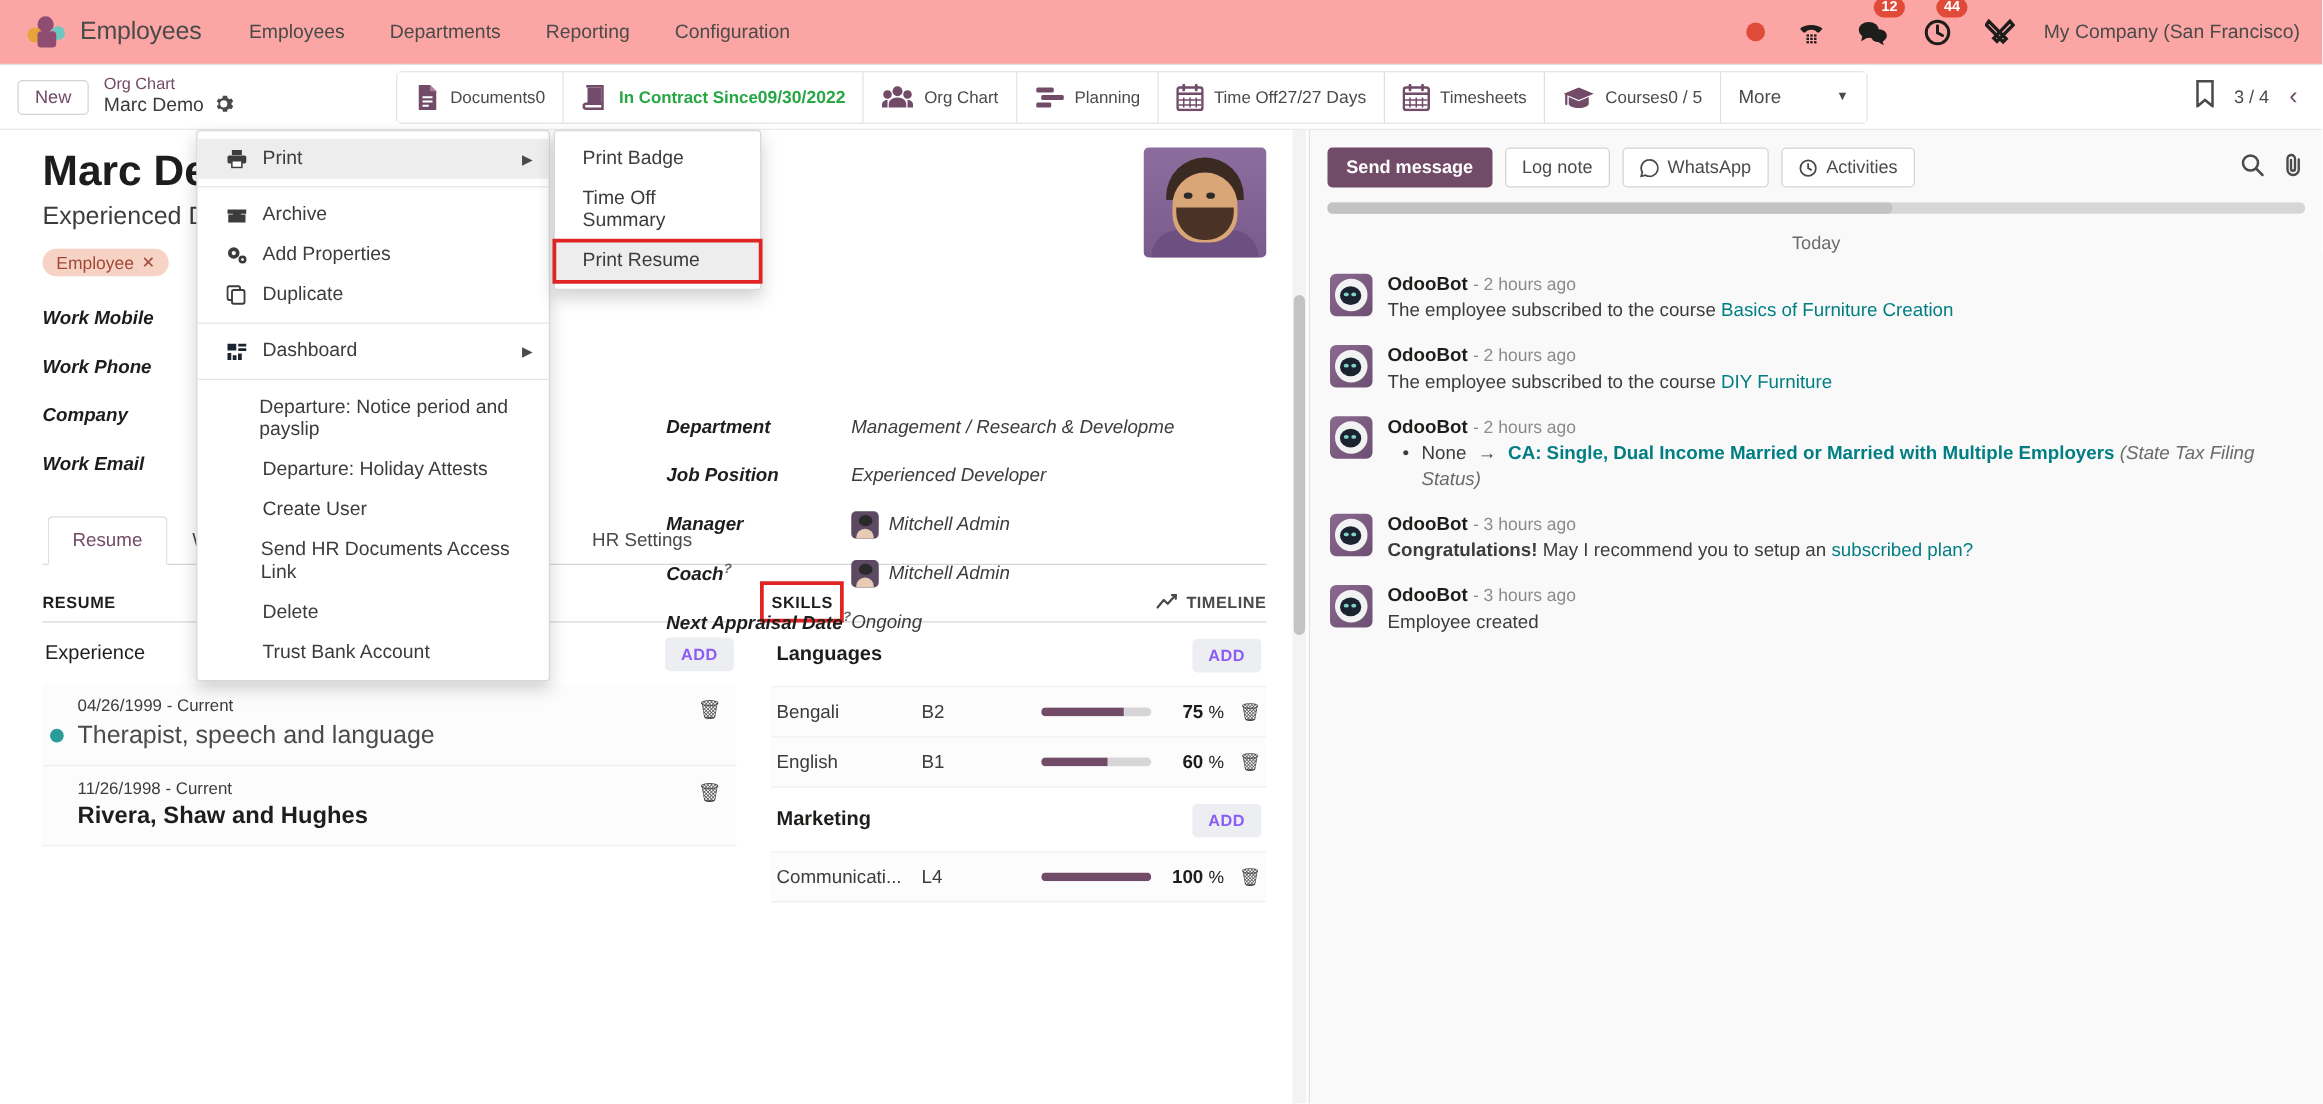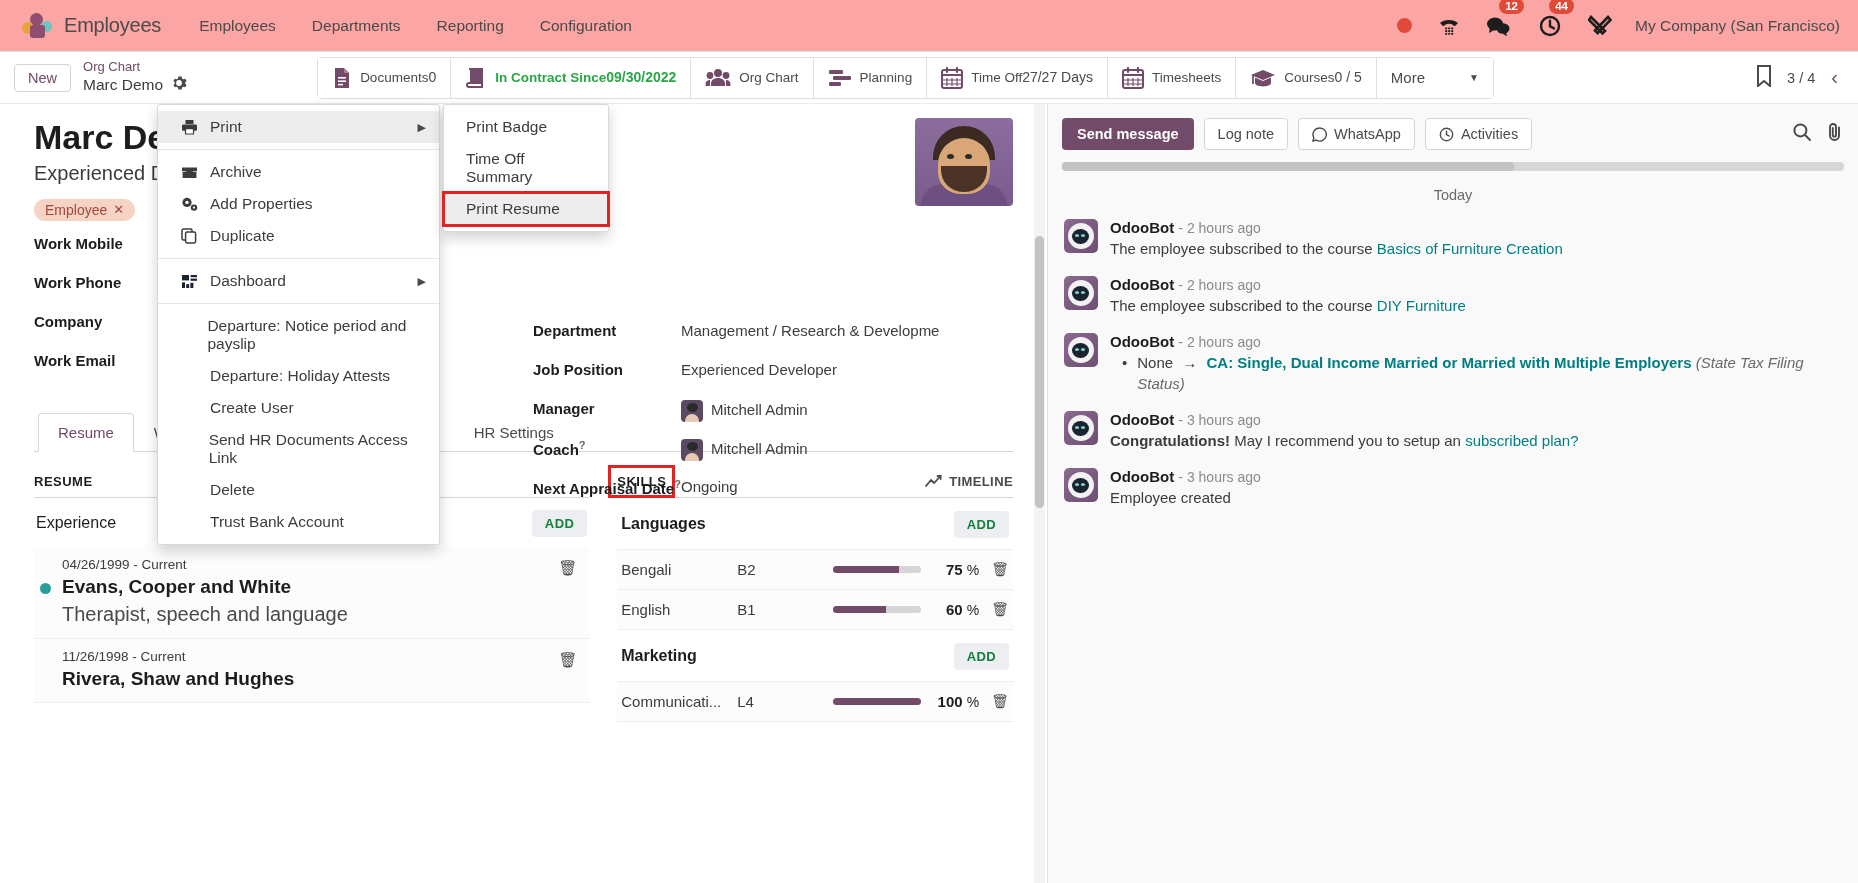--- a/index.html
+++ b/index.html
@@ -79,21 +79,21 @@
   .sheet { padding: 16px 34px 0 34px; position: relative; }
   .rec-title { font-size: 34px; font-weight: bold; color: #1d1d1b; line-height: 1.05; }
   .rec-sub { font-size: 20px; color: #3c3c3b; margin-top: 6px; }
   .tag-emp {
     display: inline-flex; align-items: center; gap: 6px; background: #f6d3c4; color: #a2493a;
     border-radius: 14px; padding: 3px 11px; font-size: 14px; margin-top: 14px;
   }
   .tag-x { font-size: 13px; cursor: pointer; }
 
   .fields { margin-top: 14px; }
-  .frow { display: flex; height: 39px; }
+  .frow { display: flex; align-items: center; height: 39px; font-style: italic; }
   .flabel { font-size: 15px; font-weight: bold; color: #1d1d1b; width: 148px; }
   .fval { font-size: 15px; color: #3c3c3b; }
   .avatar-sm { width:22px;height:22px;border-radius:4px;background:#5c4a63; display:inline-block; vertical-align:middle; margin-right:8px; position:relative; overflow:hidden;}
   .avatar-sm::after{content:"";position:absolute;width:14px;height:8px;border-radius:7px 7px 0 0;background:#e8cbb4;left:4px;bottom:0;}
   .avatar-sm::before{content:"";position:absolute;width:11px;height:9px;border-radius:50%;background:#2a2a2a;left:5.5px;top:3px;}
   .helpq { font-size: 11px; vertical-align: super; color: #666; }
 
   
   .right-col { position: absolute; left: 533px; top: 218px; }
   .photo {
@@ -113,21 +113,21 @@
     font-size: 15px; color: #4a4a49; padding: 10px 19px; cursor: pointer;
     border: 1px solid transparent; margin-bottom: -1px;
   }
   .tab.active { color: #714b67; background: #fff; border-color: #d7d5d8 #d7d5d8 #fff; border-radius: 4px 4px 0 0;}
 
   .tab-body { display: flex; padding: 22px 0 0 0; }
   .resume-col { width: 590px; padding-right: 28px; }
   .sec-title { font-size: 13px; font-weight: bold; letter-spacing: 0.5px; color: #1d1d1b; padding-bottom: 8px; border-bottom: 1px solid #d7d5d8;}
   .sub-head { display:flex; align-items:center; justify-content: space-between; padding: 12px 2px 10px 2px;}
   .sub-title { font-size: 16px; color: #1d1d1b; }
-  .btn-add { background: #eceef1; color: #15803d; font-size: 13px; font-weight:bold; letter-spacing:.4px; border: none; border-radius: 4px; padding: 6px 13px; cursor: pointer;}
+  .btn-add { background: #eceef1; color: #8b5cf6; font-size: 13px; font-weight:bold; letter-spacing:.4px; border: none; border-radius: 4px; padding: 6px 13px; cursor: pointer;}
   .res-item { position: relative; padding: 10px 0 12px 28px; border-bottom: 1px solid #eceef1; background:#fcfcfd;}
   .res-item .dot { position: absolute; left: 6px; top: 36px; width: 11px; height: 11px; border-radius: 50%; background: #2a9d9b; }
   .res-date { font-size: 13.5px; color: #3c3c3b; }
   .res-name { font-size: 19px; font-weight: bold; color: #1d1d1b; margin-top: 4px;}
   .res-desc { font-size: 20px; color: #4a4a49; margin-top: 5px;}
   .trash { position: absolute; right: 12px; top: 12px; color: #4a4a49; cursor: pointer; font-size: 15px;}
 
   .skills-col { width: 400px; }
   .skills-head { display:flex; align-items:center; justify-content: space-between; border-bottom:1px solid #d7d5d8; padding-bottom: 8px;}
   .skills-title-box { font-size: 13px; font-weight: bold; letter-spacing: .5px; color:#1d1d1b; }
@@ -440,21 +440,20 @@
         <div class="resume-col">
           <div class="sec-title">RESUME</div>
           <div class="sub-head">
             <span class="sub-title">Experience</span>
             <button class="btn-add">ADD</button>
           </div>
           <div class="res-item">
             <span class="dot"></span>
             <span class="trash">🗑</span>
             <div class="res-date">04/26/1999 - Current</div>
-            <div class="res-name">Evans, Cooper and White</div>
             <div class="res-desc">Therapist, speech and language</div>
           </div>
           <div class="res-item">
             <span class="trash">🗑</span>
             <div class="res-date">11/26/1998 - Current</div>
             <div class="res-name">Rivera, Shaw and Hughes</div>
           </div>
         </div>
 
         <div class="skills-col">

